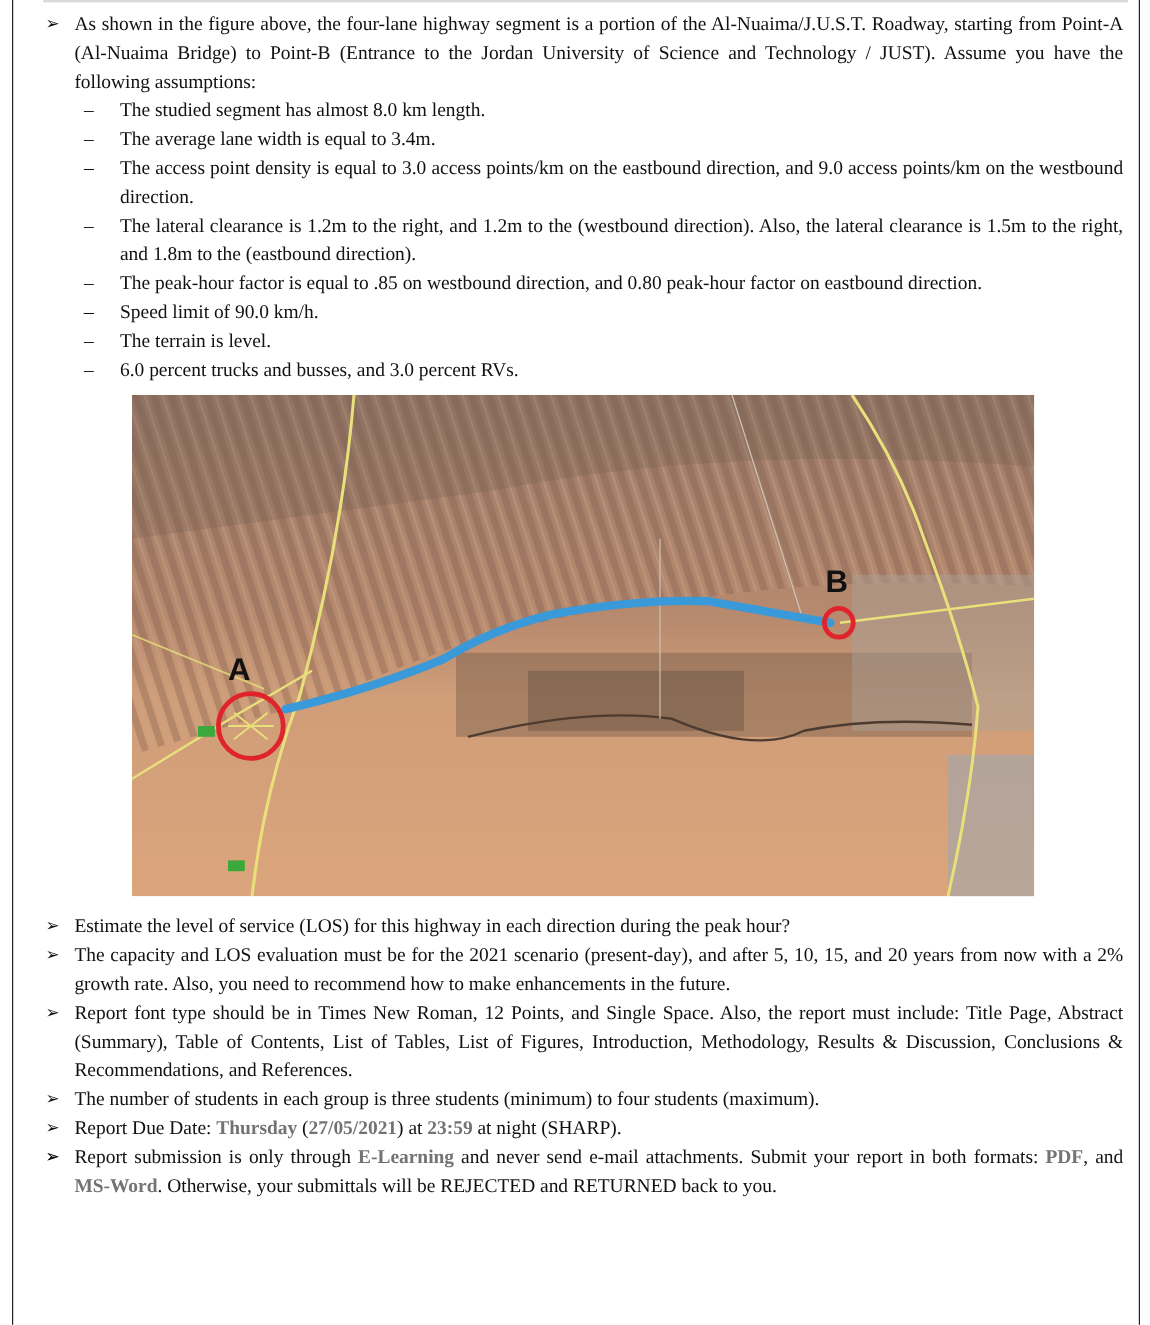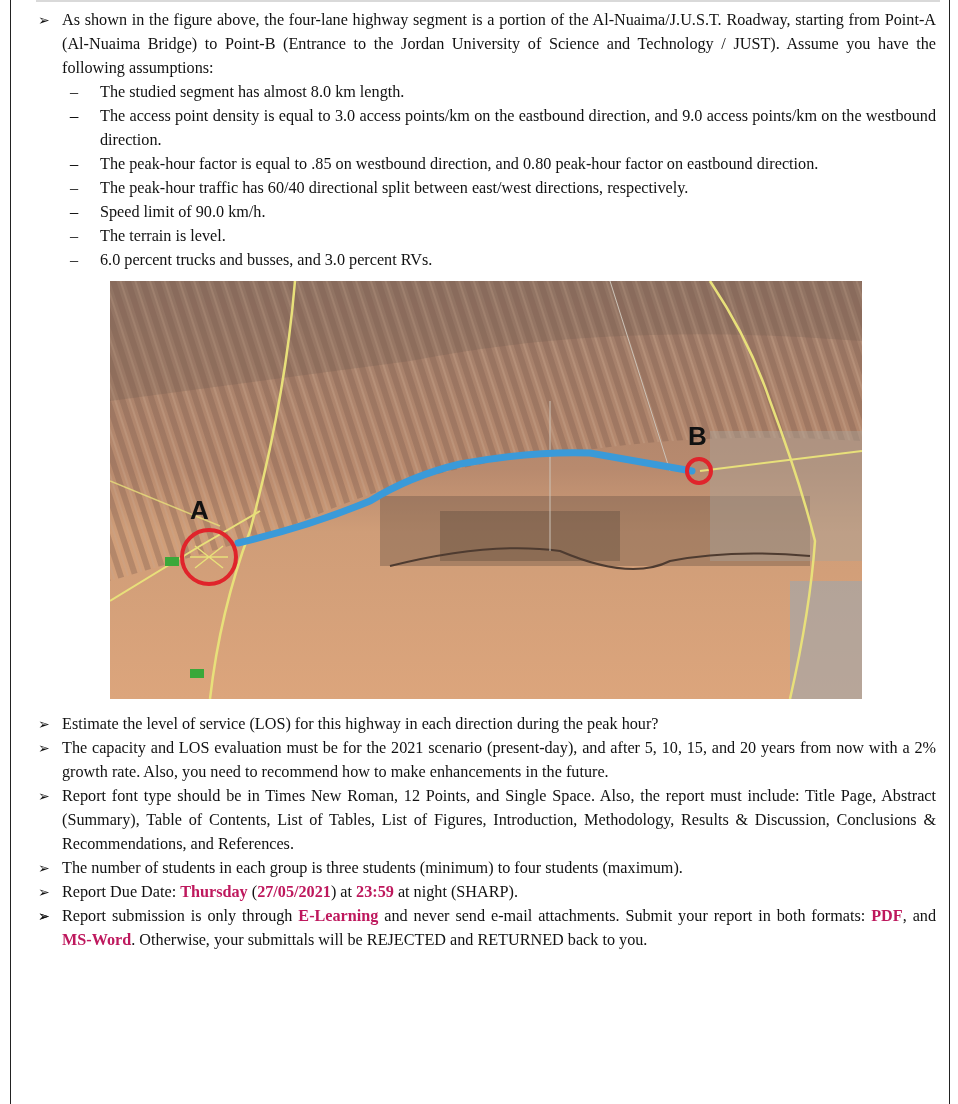--- a/index.html
+++ b/index.html
@@ -8,47 +8,47 @@
   .frame { position: absolute; left: 10px; top: -2px; width: 938px; height: 1110px;
            border-left: 1.5px solid #222; border-right: 1.5px solid #222; }
   .topline { position: absolute; left: 36px; top: 0; width: 904px; height: 2px; background: #d9d9d9; }
   .content { position: absolute; left: 0; top: 8px; width: 958px; }
   .p { position: relative; font-size: 16.2px; line-height: 24px; }
   .bul { padding-left: 62px; padding-right: 22px; text-align: justify; }
   .bul .arrow { position: absolute; left: 38px; top: 0; font-size: 14px; width: 18px;
                 font-family: "DejaVu Sans", sans-serif; }
   .dash { padding-left: 100px; padding-right: 22px; text-align: justify; }
   .dash .d { position: absolute; left: 70px; top: 0; }
-  .red { color: #be185d; font-weight: bold; }
+  .red { color: #737373; font-weight: bold; }
   .u { }
   .map { position: relative; margin-left: 110px; margin-top: 9px; margin-bottom: 13px;
          width: 752px; height: 418px; overflow: hidden; }
   .map svg { display: block; }
 </style>
 </head>
 <body>
 
 <div class="frame"></div>
 <div class="topline"></div>
 
 <div class="content">
 
   <div class="p bul">
     <span class="arrow">➢</span>
     <span>As shown in the figure above, the four-lane highway segment is a portion of the Al-Nuaima/J.U.S.T. Roadway, starting from Point-A (Al-Nuaima Bridge) to Point-B (Entrance to the Jordan University of Science and Technology / JUST). Assume you have the following assumptions:</span>
   </div>
 
   <div>
     <div class="p dash"><span class="d">–</span><span>The studied segment has almost 8.0 km length.</span></div>
-    <div class="p dash"><span class="d">–</span></div>
+    <div class="p dash"><span class="d">–</span><span>The average lane width is equal to 3.4m.</span></div>
     <div class="p dash"><span class="d">–</span></div>
     <div class="p dash"><span class="d">–</span><span>The access point density is equal to 3.0 access points/km on the eastbound direction, and 9.0 access points/km on the westbound direction.</span></div>
+    <div class="p dash"><span class="d">–</span><span>The lateral clearance is 1.2m to the right, and 1.2m to the (westbound direction). Also, the lateral clearance is 1.5m to the right, and 1.8m to the (eastbound direction).</span></div>
+    <div class="p dash"><span class="d">–</span><span>The peak-hour factor is equal to .85 on westbound direction, and 0.80 peak-hour factor on eastbound direction.</span></div>
     <div class="p dash"><span class="d">–</span></div>
-    <div class="p dash"><span class="d">–</span><span>The peak-hour factor is equal to .85 on westbound direction, and 0.80 peak-hour factor on eastbound direction.</span></div>
-    <div class="p dash"><span class="d">–</span><span>The peak-hour traffic has 60/40 directional split between east/west directions, respectively.</span></div>
     <div class="p dash"><span class="d">–</span></div>
     <div class="p dash"><span class="d">–</span><span>Speed limit of 90.0 km/h.</span></div>
     <div class="p dash"><span class="d">–</span><span>The terrain is level.</span></div>
     <div class="p dash"><span class="d">–</span><span>6.0 percent trucks and busses, and 3.0 percent RVs.</span></div>
   </div>
 
   <div class="map">
     <svg width="752" height="418" viewBox="0 0 752 418" xmlns="http://www.w3.org/2000/svg">
       <defs>
         <linearGradient id="tg" x1="0" y1="0" x2="0" y2="1">

